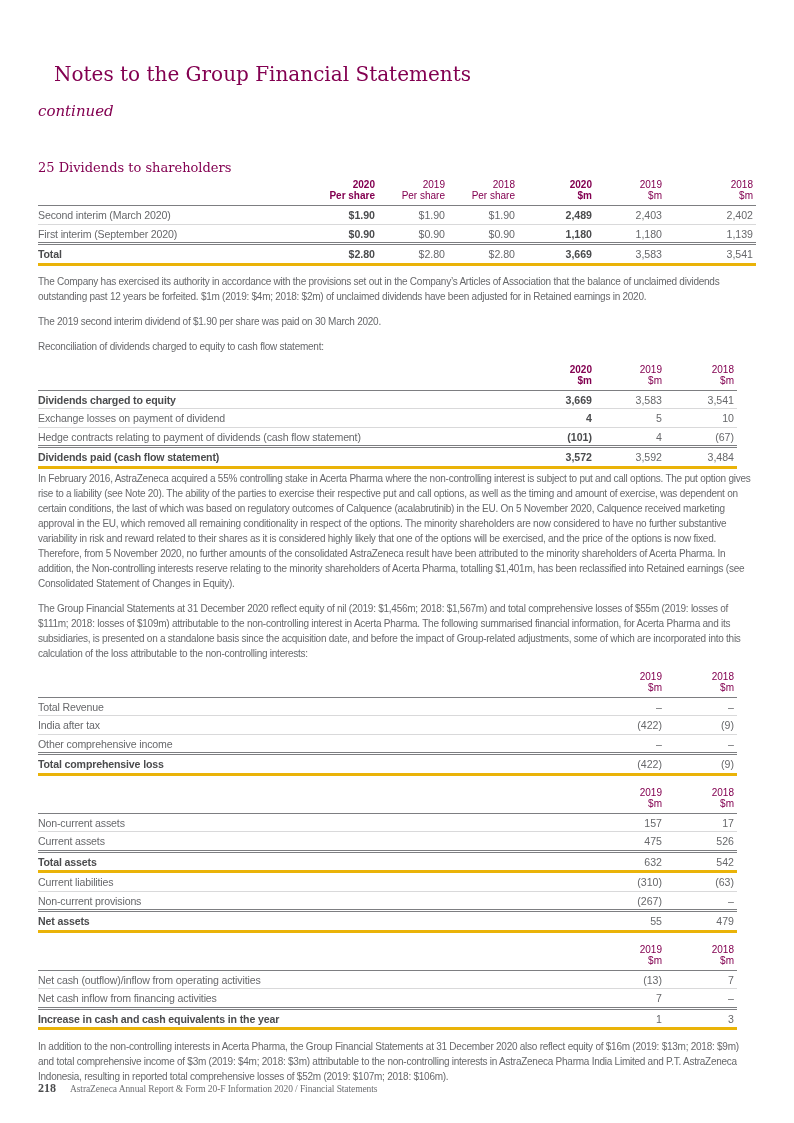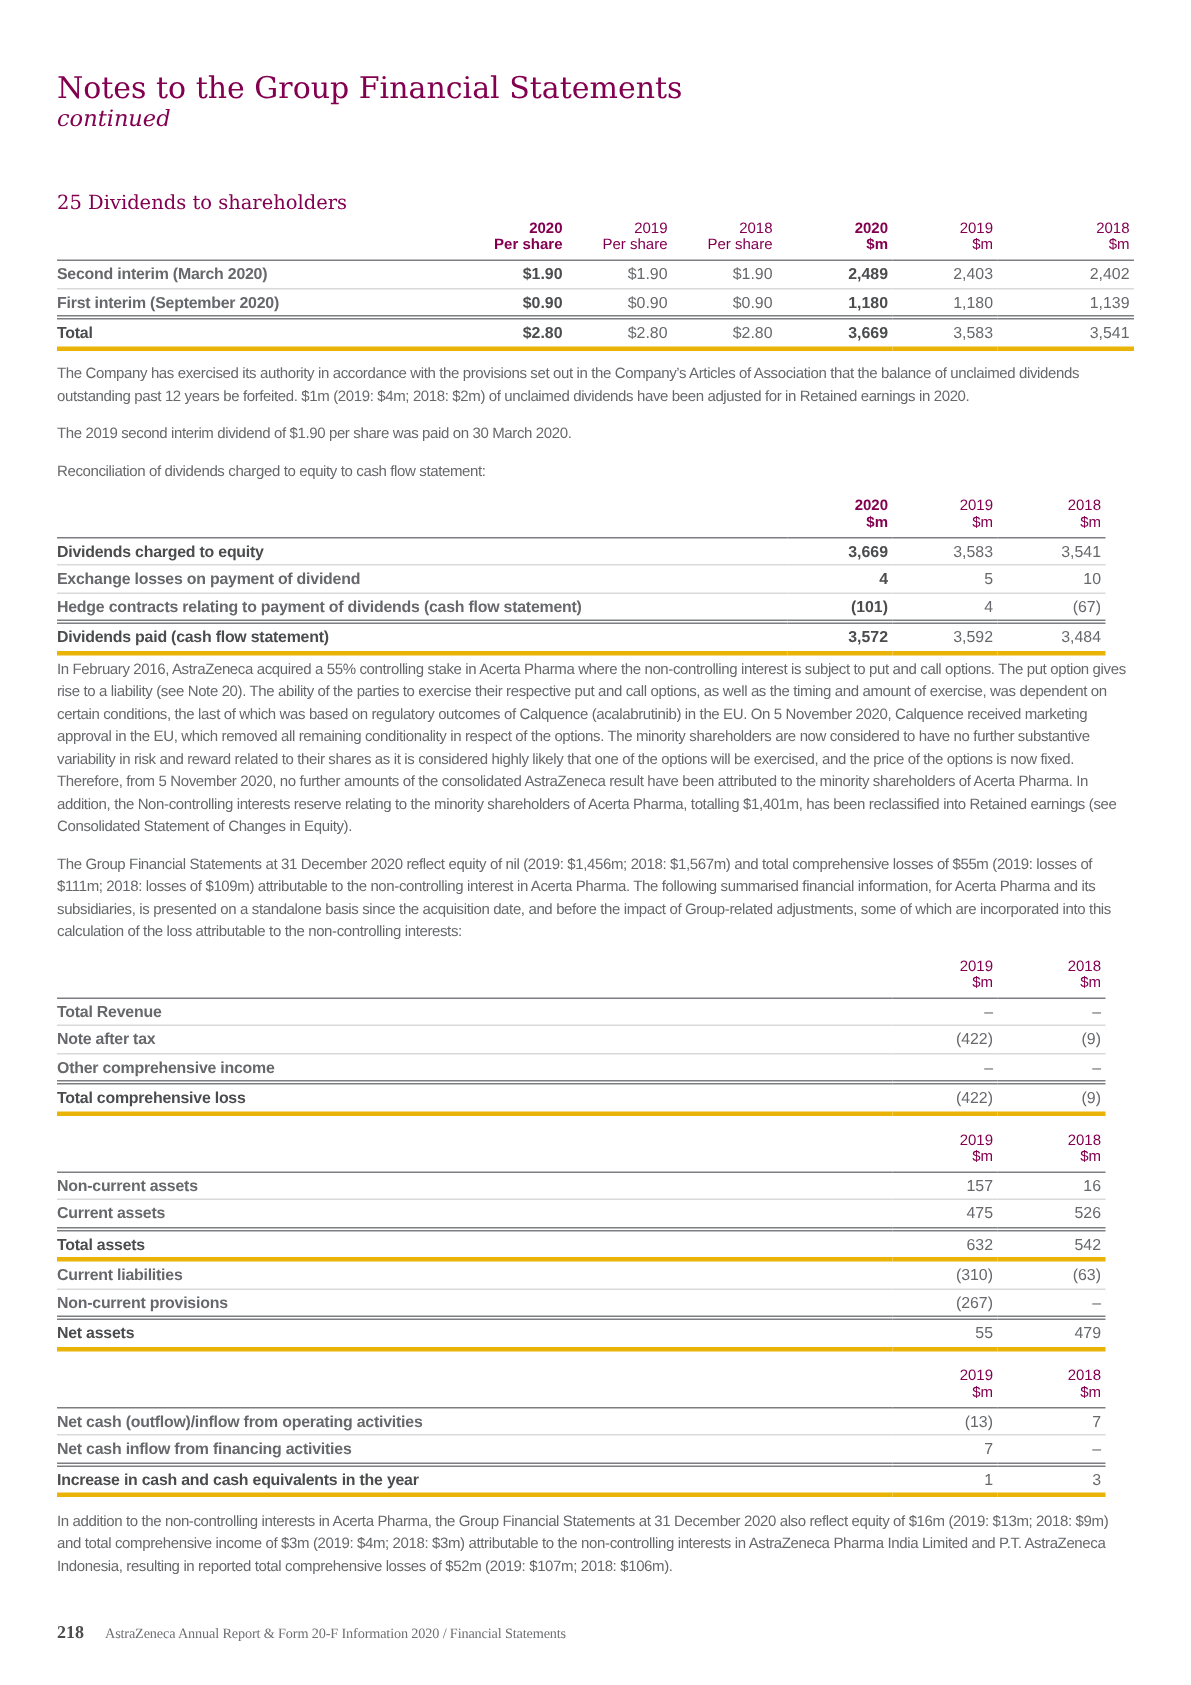--- a/index.html
+++ b/index.html
@@ -2,21 +2,21 @@
 <html><head>
 <meta charset="utf-8">
 <style>
   html, body { margin:0; padding:0; background:#ffffff; }
   body { width:794px; height:1123px; overflow:hidden;
          font-family:"Liberation Sans", sans-serif; color:#67686b; }
   .page { position:relative; width:794px; height:1123px; }
   .content { padding:46px 38px 0 38px; }
 
   .title { font-family:"DejaVu Serif", serif; font-size:20px; line-height:24px;
-           color:#830051; font-weight:normal; margin:0; }
+           color:#830051; font-weight:normal; margin:16px; }
   .continued { font-family:"DejaVu Serif", serif; font-style:italic; font-size:15px;
            line-height:18px; color:#830051; }
   .section-heading { font-family:"DejaVu Serif", serif; font-size:13px; line-height:15px;
            color:#830051; font-weight:400; }
   .mt-h25 { margin-top:40px; }
   .mt-h26 { margin-top:8px; }
 
   .para { width:718px; font-size:10px; line-height:15px; letter-spacing:-0.25px;
           color:#67686b; }
   .p-mt8 { margin-top:8px; } .p-mt11 { } .p-mt2 { margin-top:2px; }
@@ -25,21 +25,21 @@
   .fin-table { border-collapse:collapse; table-layout:fixed; margin-top:4px; }
   .fin-table.mt5 { margin-top:5px; } .fin-table.mt11 { margin-top:11px; }
   .fin-table thead th { color:#830051; font-weight:normal; font-size:10px; line-height:11px;
           vertical-align:bottom; padding:0 3px 4px 0; text-align:right;
           border-bottom:1px solid #7d7e81; }
   .fin-table thead th.lbl { text-align:left; padding-left:0; }
   .fin-table thead th.emph { font-weight:bold; }
   .fin-table td { font-size:10.6px; line-height:12px; vertical-align:bottom;
           padding:3px 0 2.5px 0; color:#67686b; }
   .fin-table td.num { text-align:right; padding-right:3px; }
-  .fin-table td.lbl { text-align:left; letter-spacing:-0.15px;font-weight:bold; }
+  .fin-table td.lbl { text-align:left; letter-spacing:-0.15px; }
   tr.b-light td { border-bottom:1px solid #d9d9da; }
   tr.b-double td { border-bottom:3px double #7d7e81; }
   tr.b-dark td { border-bottom:3px solid #eab308;margin-left:27px; }
   tr.rowbold td.lbl { font-weight:bold; color:#4b4c4e; }
   .fin-table td.emph { font-weight:bold; color:#4b4c4e; }
 
   
   .t1 { width:718px; } .t1 .c-lbl { width:270px; }
   .t1 .c1 { width:70px; } .t1 .c2 { width:70px; } .t1 .c3 { width:70px; }
   .t1 .c4 { width:77px; } .t1 .c5 { width:70px; } .t1 .c6 { width:91px; }
@@ -213,21 +213,21 @@
             </th>
         </tr>
       </thead>
       <tbody>
         <tr class="b-light">
           <td class="lbl">Total Revenue</td>
           <td class="num">–</td>
           <td class="num">–</td>
         </tr>
         <tr class="b-light">
-          <td class="lbl">Note after tax</td>
+          <td class="lbl">India after tax</td>
           <td class="num">(422)</td>
           <td class="num">(9)</td>
         </tr>
         <tr class="b-double">
           <td class="lbl">Other comprehensive income</td>
           <td class="num">–</td>
           <td class="num">–</td>
         </tr>
         <tr class="b-dark rowbold">
           <td class="lbl">Total comprehensive loss</td>
@@ -253,21 +253,21 @@
           <th>
               <div>2018</div>
               <div>$m</div>
             </th>
         </tr>
       </thead>
       <tbody>
         <tr class="b-light">
           <td class="lbl">Non-current assets</td>
           <td class="num">157</td>
-          <td class="num">16</td>
+          <td class="num">17</td>
         </tr>
         <tr class="b-double">
           <td class="lbl">Current assets</td>
           <td class="num">475</td>
           <td class="num">526</td>
         </tr>
         <tr class="b-dark rowbold">
           <td class="lbl">Total assets</td>
           <td class="num">632</td>
           <td class="num">542</td>

